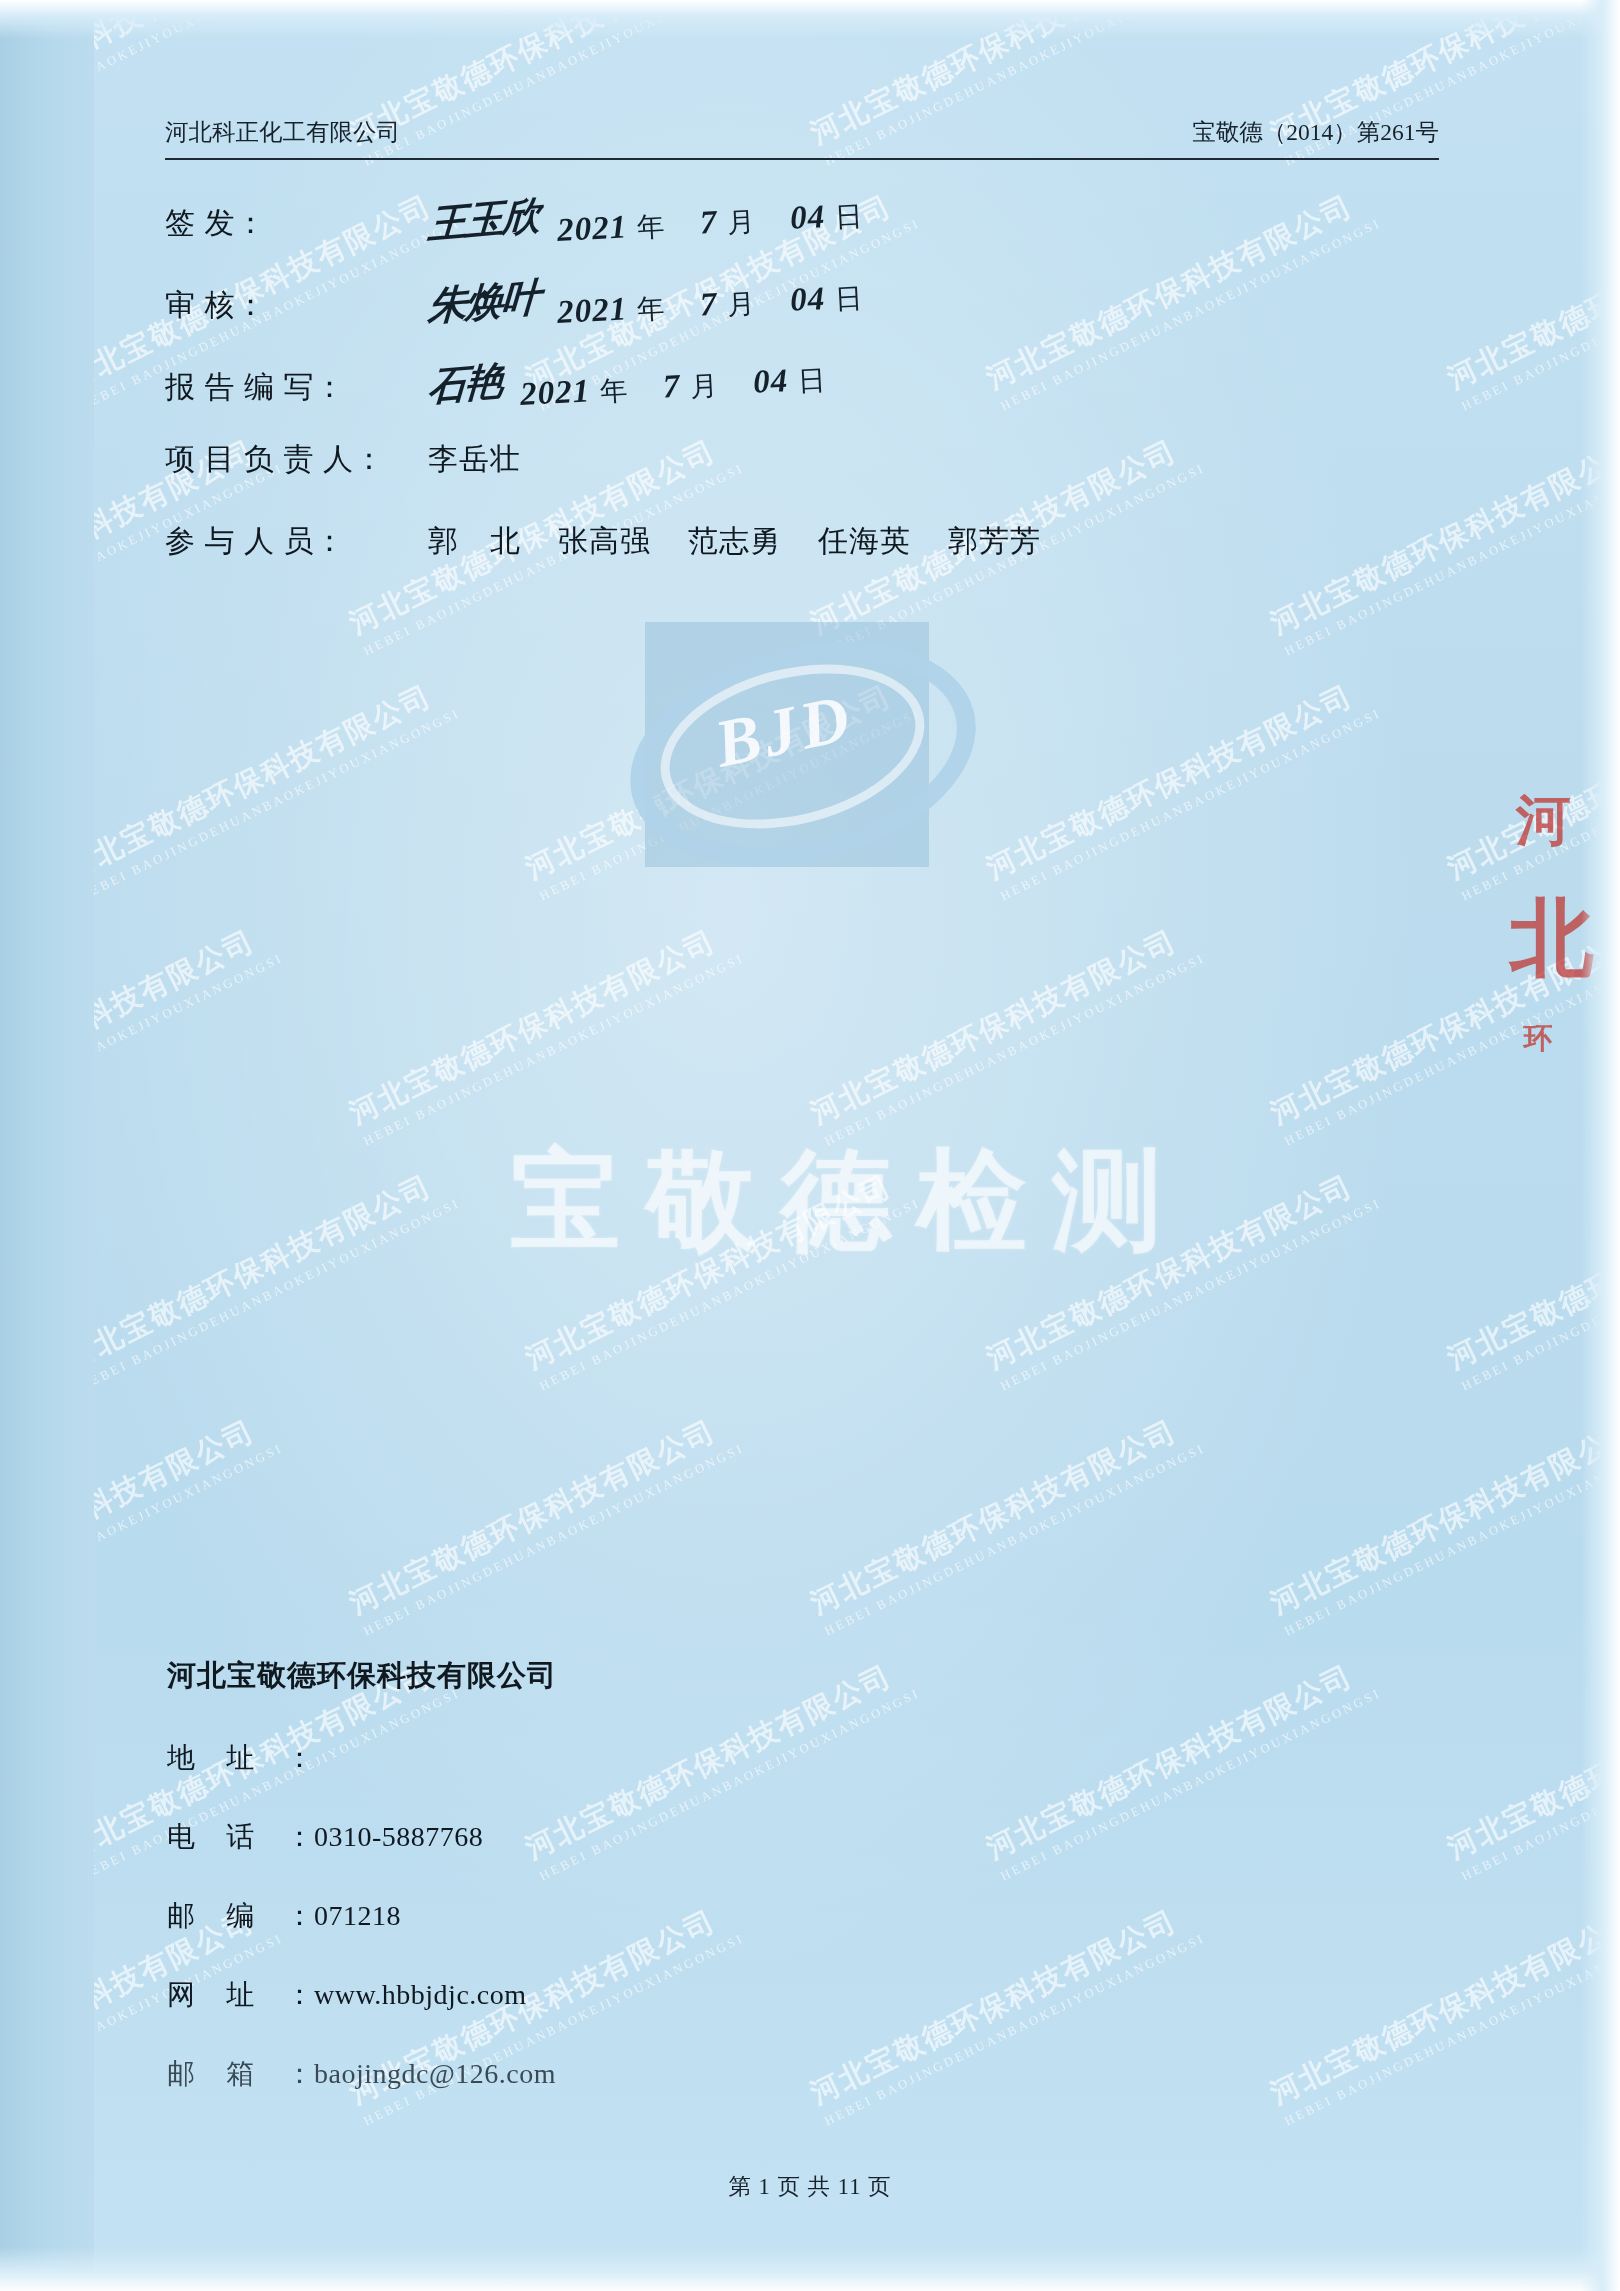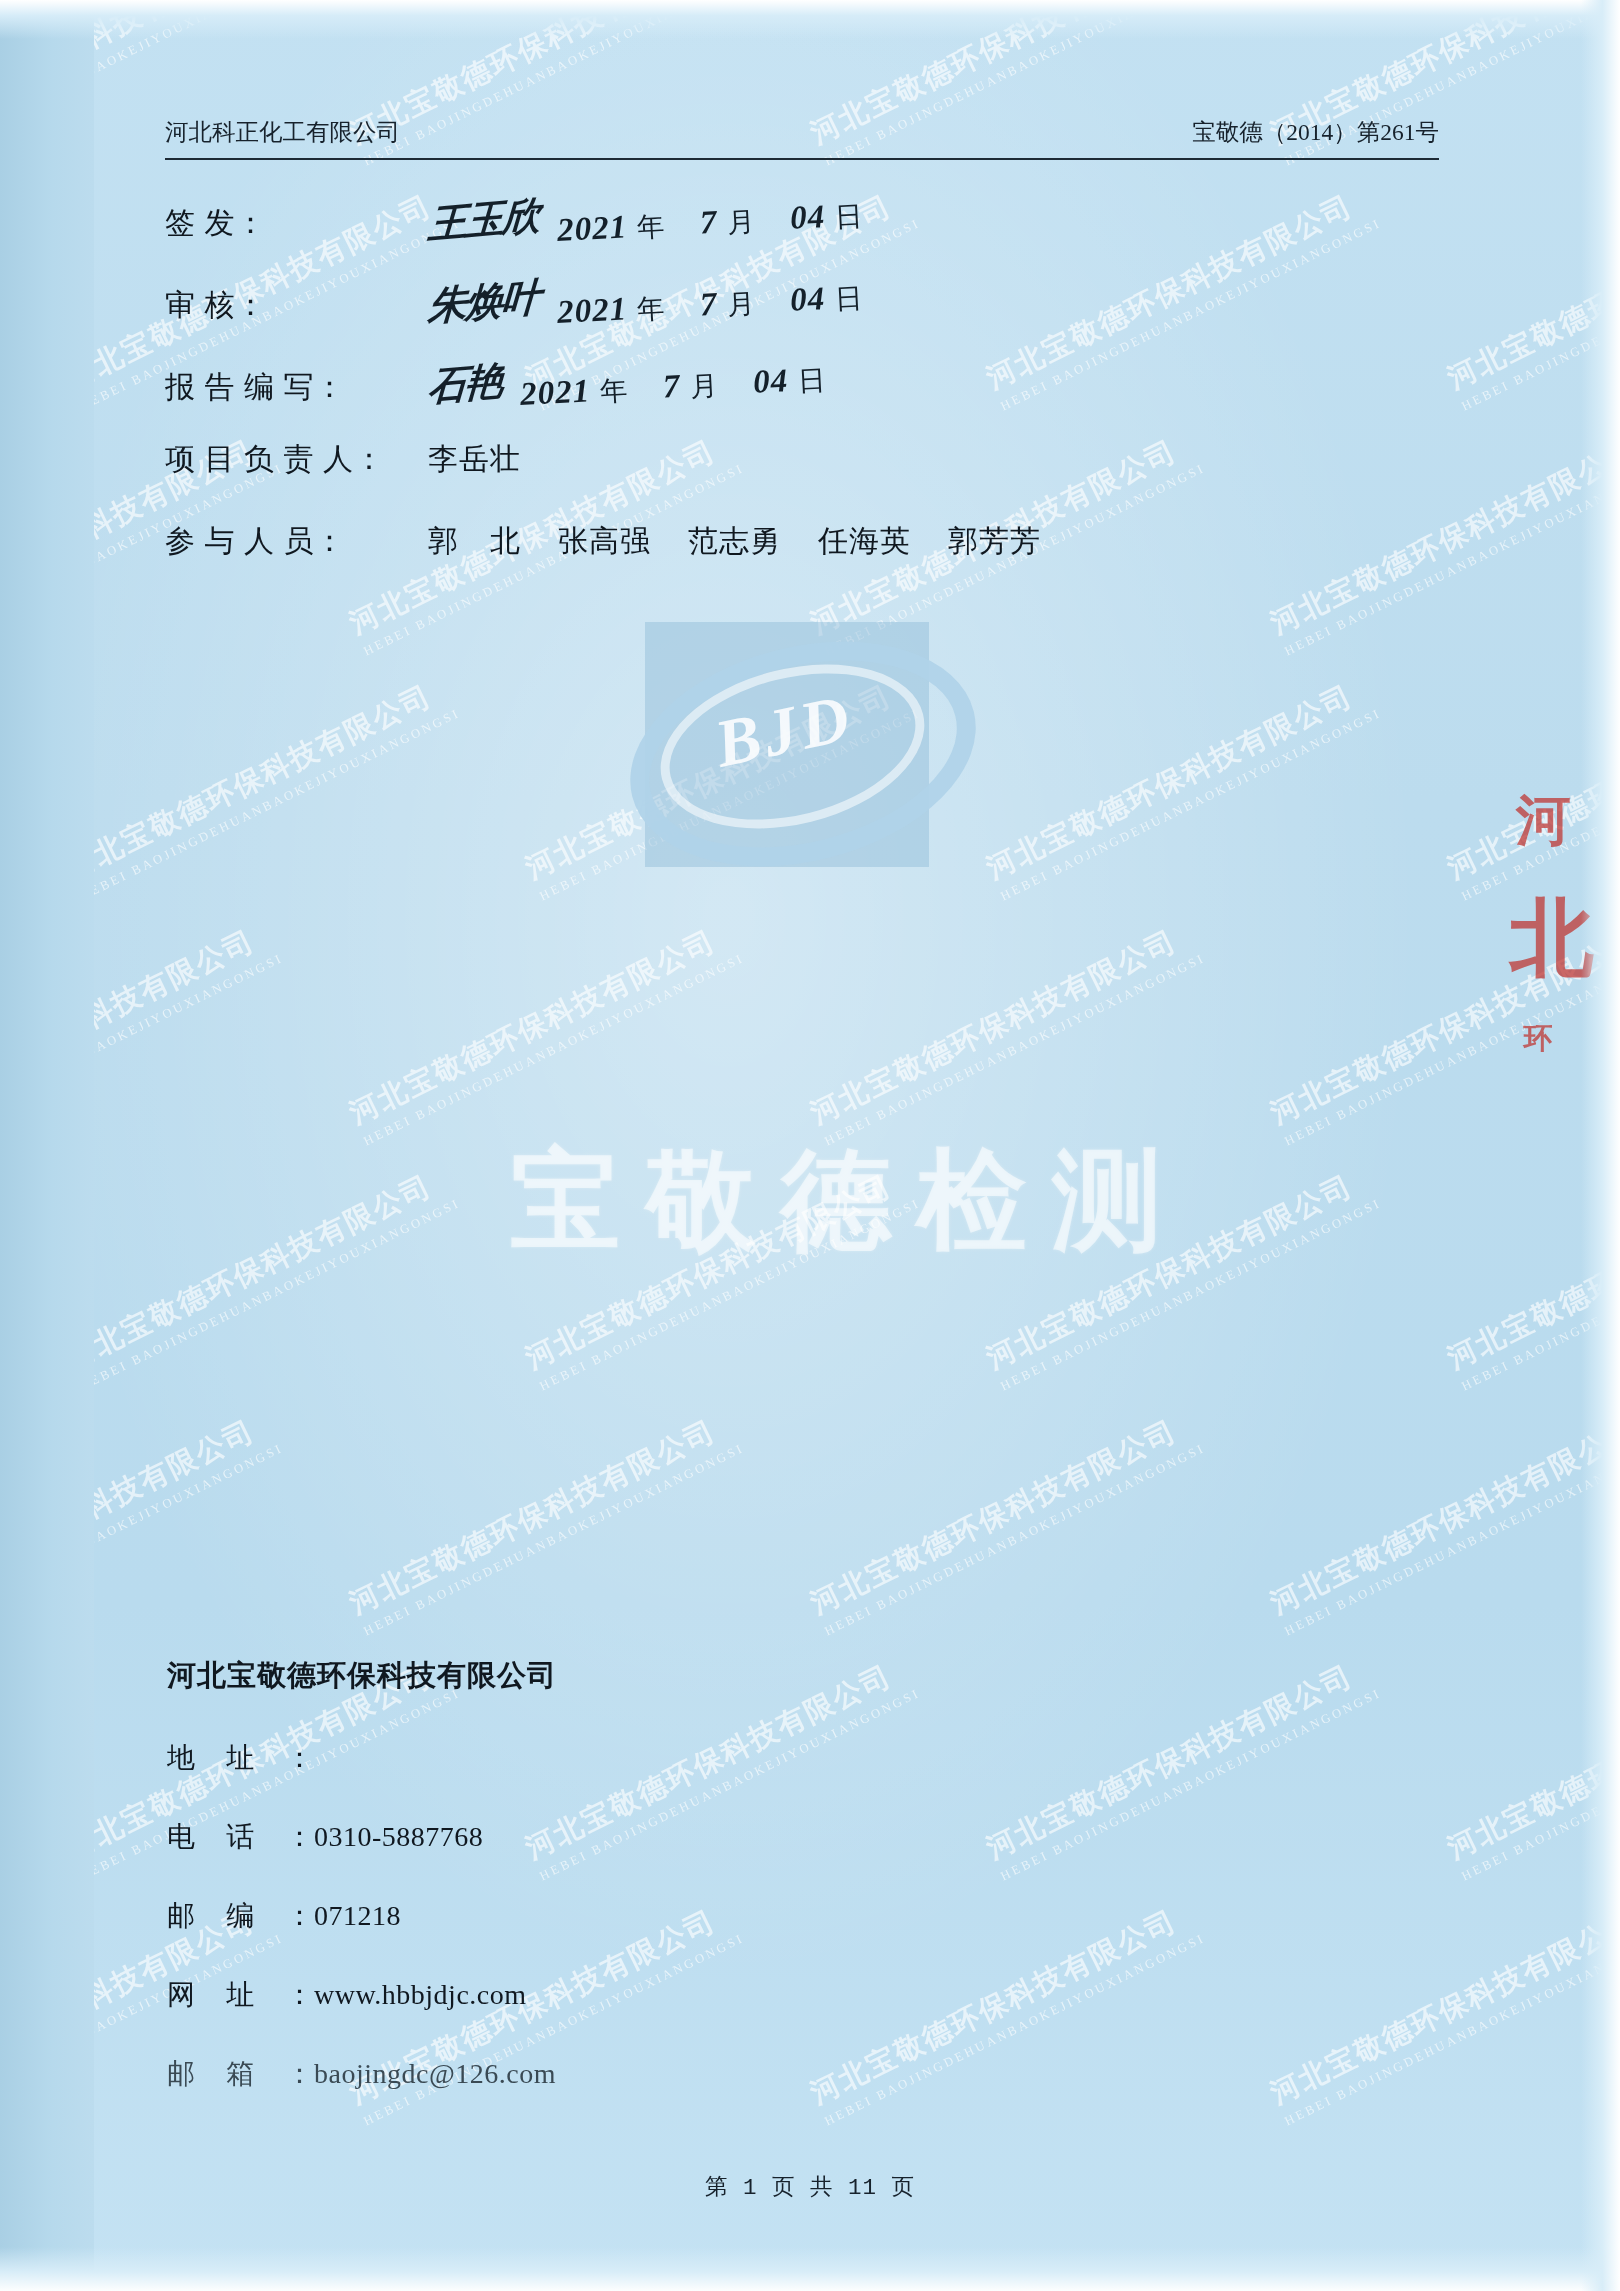--- a/index.html
+++ b/index.html
@@ -275,21 +275,21 @@
   .crow.faded { color: #233039; opacity: 0.85; }
 
   .pagefoot {
     position: absolute;
     left: 0;
     right: 0;
     top: 2171px;
     text-align: center;
     font-size: 22.5px;
     color: #17222c;
-    font-family: Liberation Mono, monospace;
+    font-family: Liberation Serif, serif;
     letter-spacing: 1px;
   }
 </style>
 </head>
 <body>
 
 <div class="page">
 
   <div class="paper-tint"></div>
 

